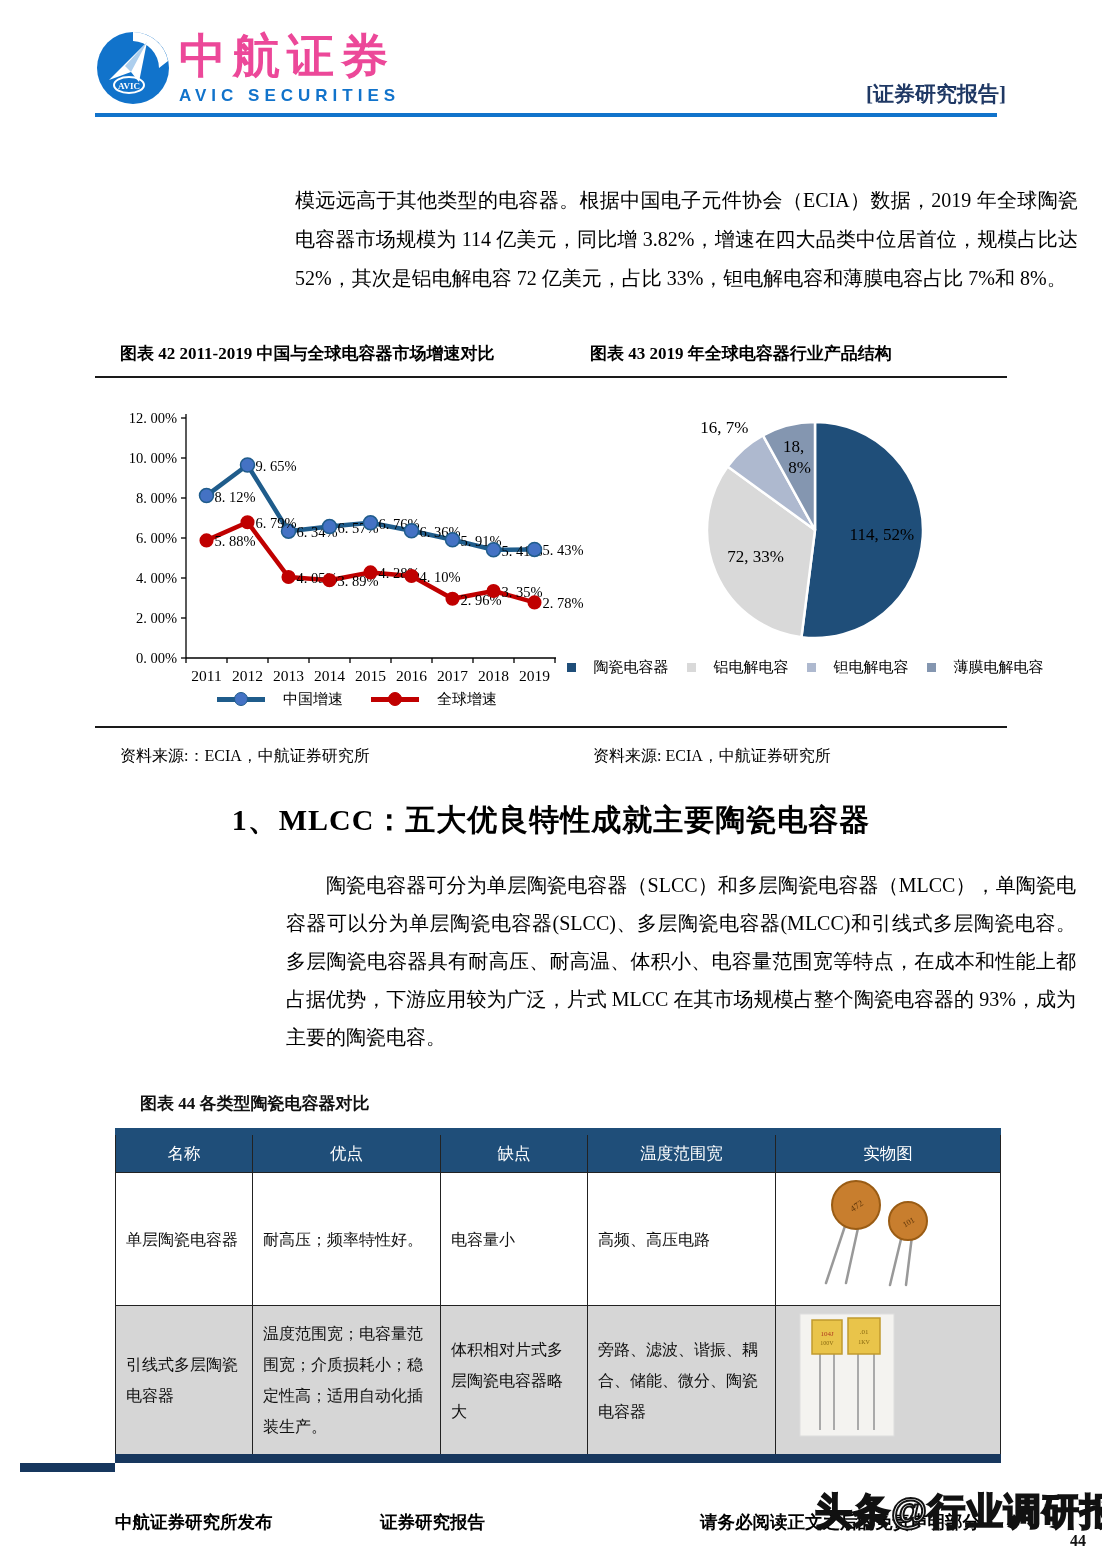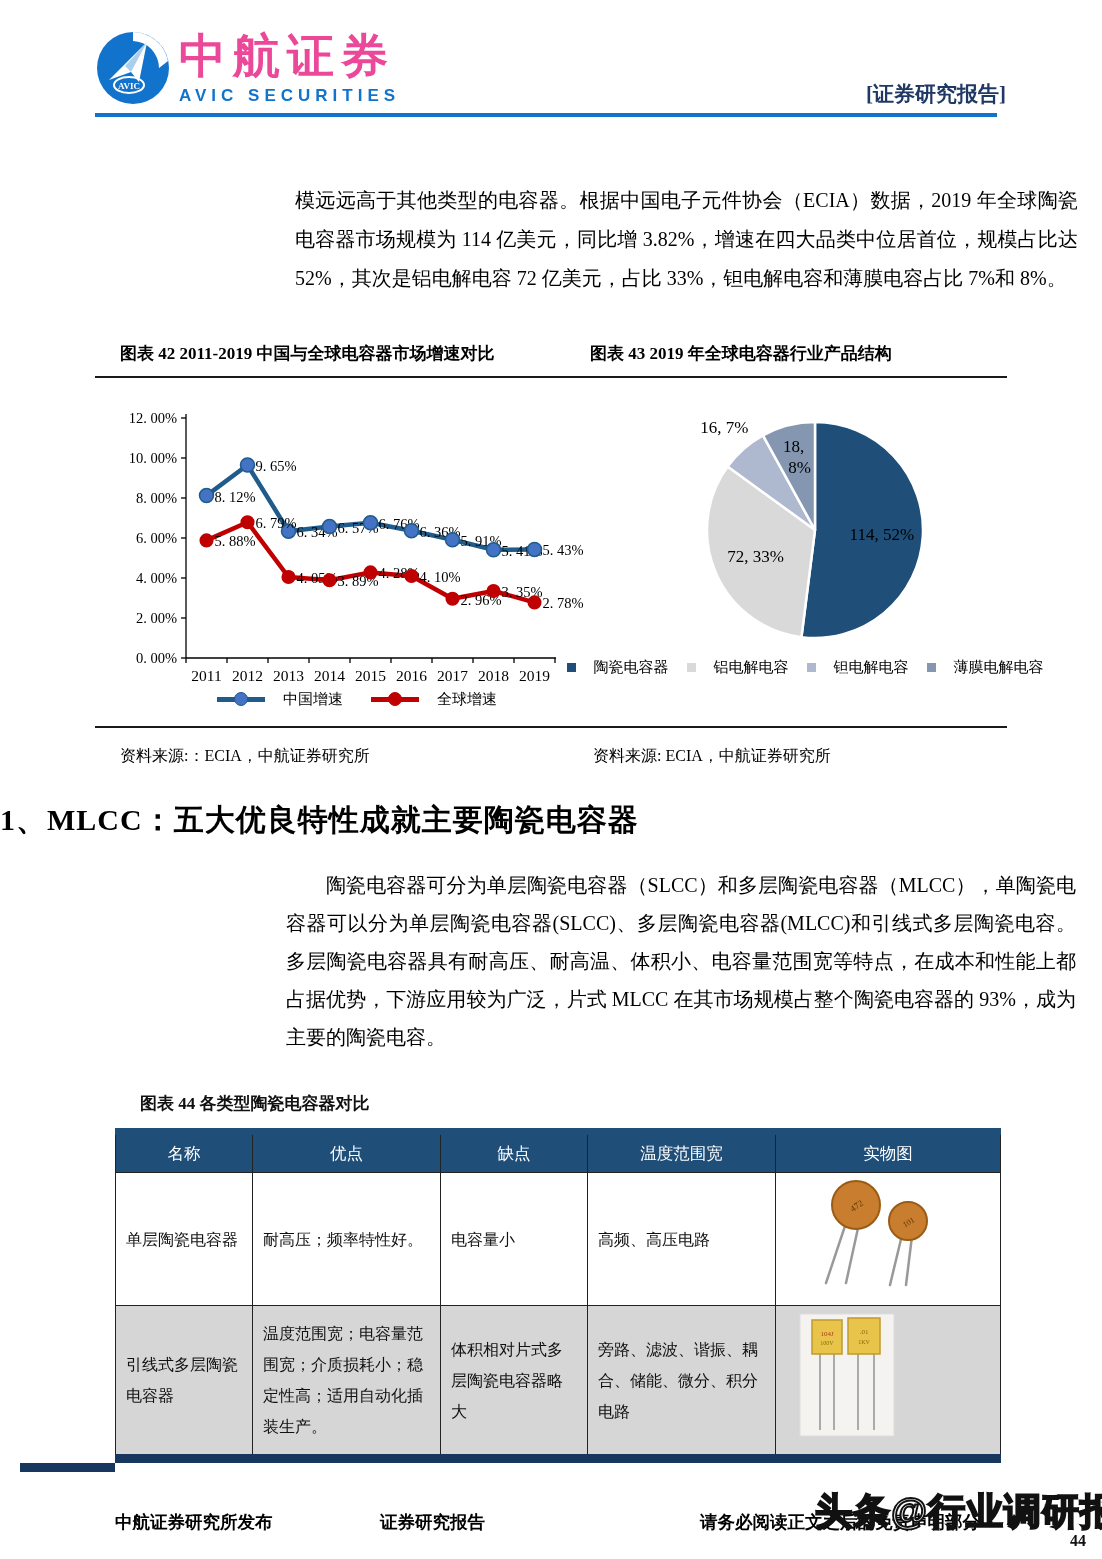--- a/index.html
+++ b/index.html
@@ -39,21 +39,21 @@
   .chart-box { position:absolute; }
   .chart-legend { display:flex; justify-content:center; align-items:center; gap:28px;
     font-size:15px; color:#000; }
   .legend-item { display:flex; align-items:center; gap:18px; white-space:nowrap;justify-content:center; }
   .line-swatch { position:relative; width:48px; height:5px; }
   .line-swatch .dot { position:absolute; left:17px; top:-5px; width:14px; height:14px; border-radius:50%; }
   .sq-swatch { width:9px; height:9px; display:inline-block; }
   .pie-legend { gap:18px; font-size:15px; }
 
   
-  .section-heading { position:absolute; left:0; top:800px; width:1102px; text-align:left;
+  .section-heading { position:absolute; left:0; top:800px; width:1102px; text-align:center;
     font-size:30px; font-weight:bold; color:#000; letter-spacing:1px; }
 
   
   .table-caption { position:absolute; left:100px; top:1092px; font-size:17px; font-weight:bold;margin-left:40px; }
   .figtable-wrap { position:absolute; left:115px; top:1128px; width:885px; }
   table.figtable { width:885px; border-collapse:collapse; table-layout:fixed;
     border-top:7px solid #1F4E79; border-bottom:9px solid #17375E; }
   table.figtable th, table.figtable td {
     border-left:1.5px solid #222; border-right:1.5px solid #222;
     vertical-align:middle; font-weight:normal;
@@ -274,21 +274,21 @@
             <text x="70" y="30" text-anchor="middle" font-size="9" fill="#5d3408" transform="rotate(-35 70 26)">472</text>
             <circle cx="122" cy="42" r="19" fill="#C87E2E" stroke="#9A5C14" stroke-width="2"></circle>
             <text x="122" y="46" text-anchor="middle" font-size="8" fill="#5d3408" transform="rotate(-30 122 42)">101</text>
           </svg>
         </td>
       </tr>
       <tr class="row-gray">
         <td>引线式多层陶瓷电容器</td>
         <td>温度范围宽；电容量范围宽；介质损耗小；稳定性高；适用自动化插装生产。</td>
         <td>体积相对片式多层陶瓷电容器略大</td>
-        <td>旁路、滤波、谐振、耦合、储能、微分、积分电路</td>
+        <td>旁路、滤波、谐振、耦合、储能、微分、陶瓷电容器</td>
         <td>
           <svg width="120" height="126" viewBox="0 0 120 126">
             <rect x="14" y="2" width="94" height="122" fill="#F4F3F0" stroke="#DDD" stroke-width="1"></rect>
             <g stroke="#AAA" stroke-width="2">
               <line x1="34" y1="40" x2="34" y2="118"></line>
               <line x1="48" y1="40" x2="48" y2="118"></line>
               <line x1="72" y1="40" x2="72" y2="118"></line>
               <line x1="88" y1="40" x2="88" y2="118"></line>
             </g>
             <rect x="26" y="8" width="30" height="34" fill="#E9C44A" stroke="#C09A2E" stroke-width="1.5"></rect>

